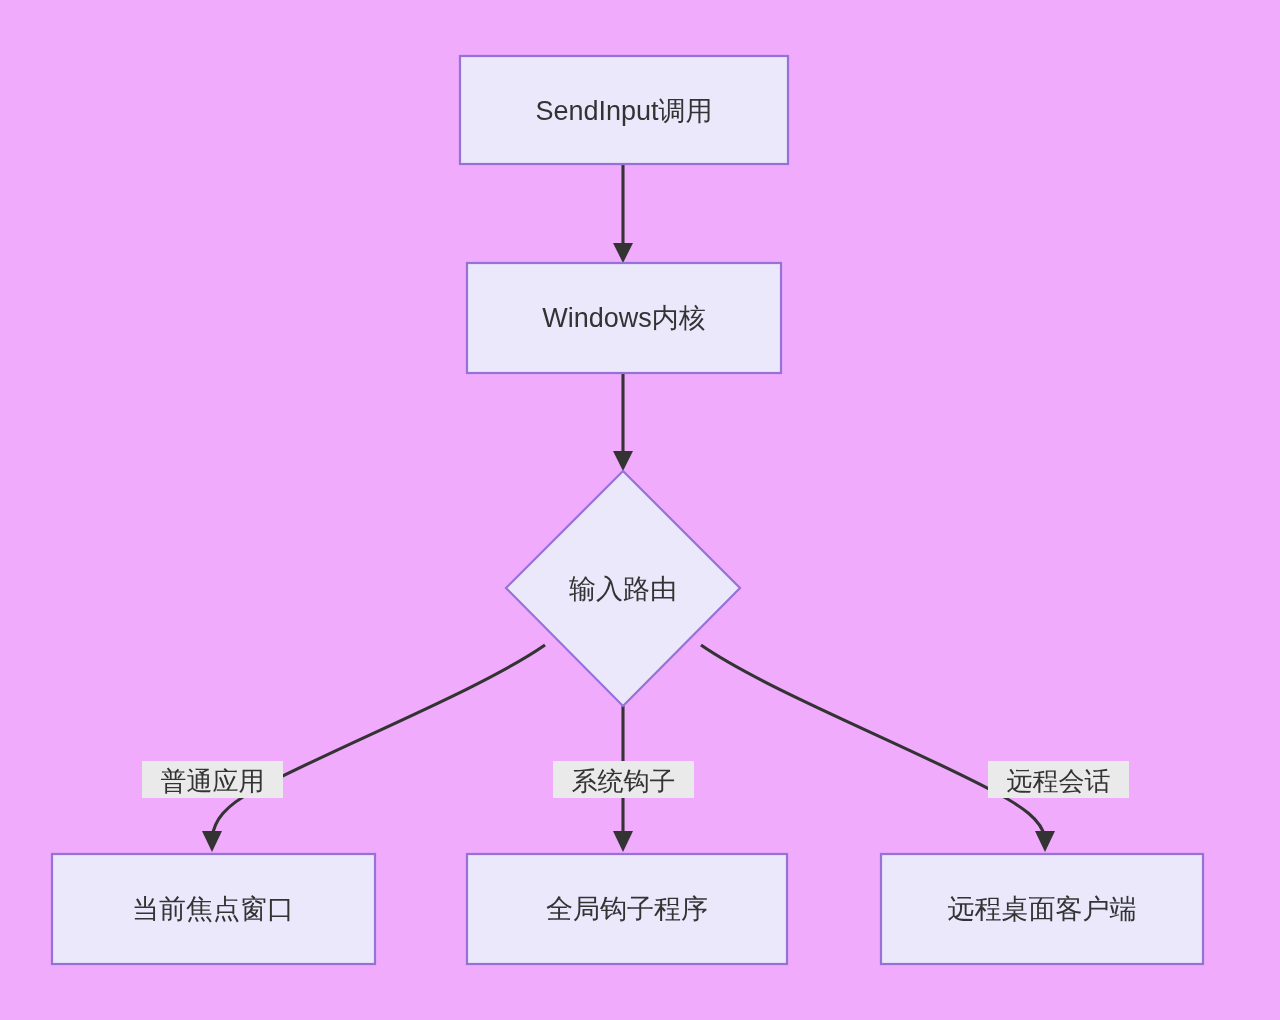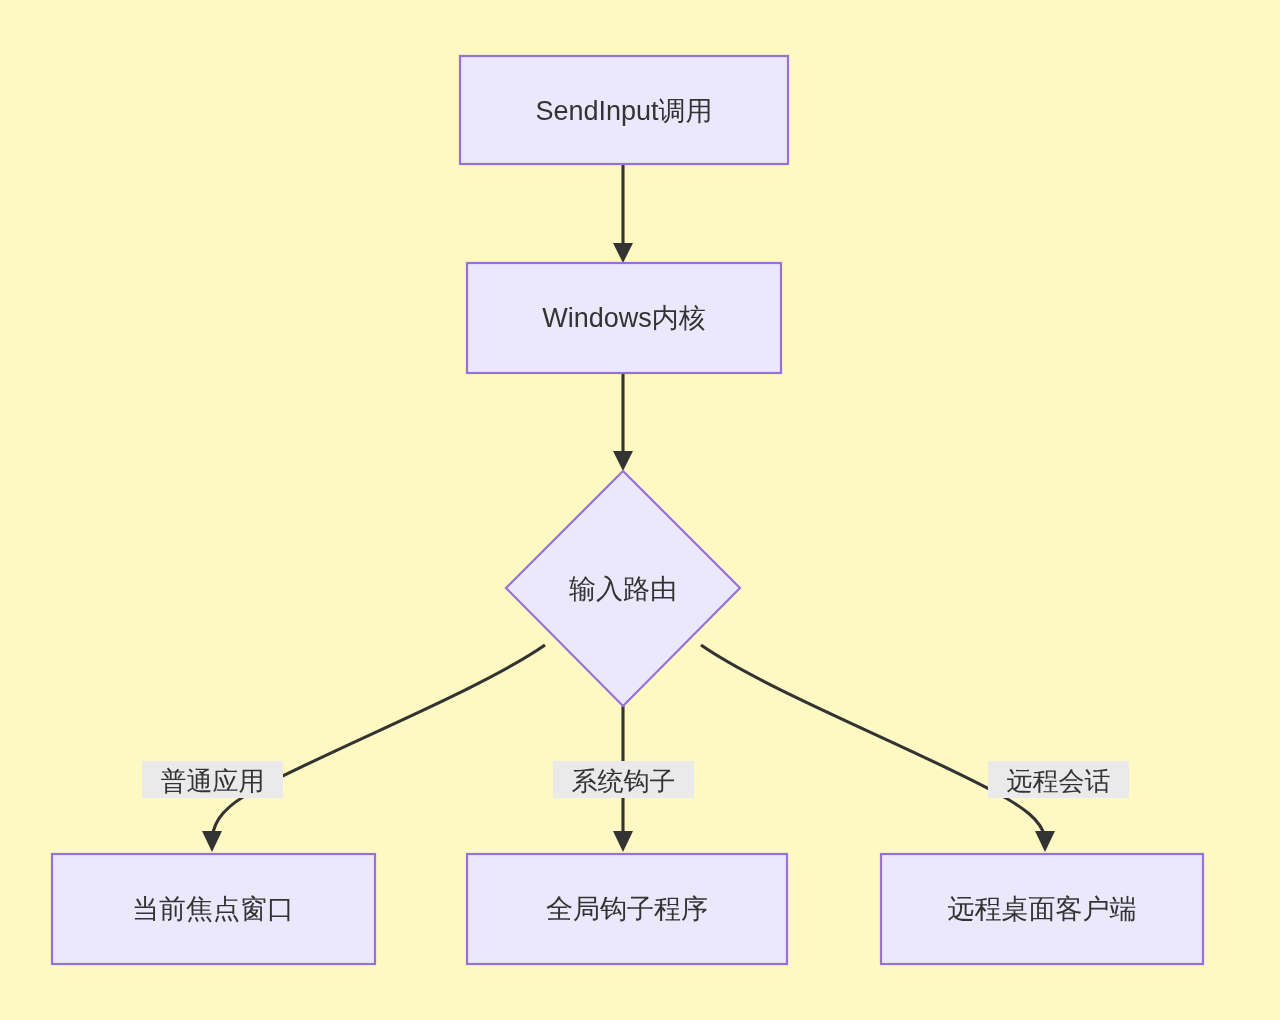--- a/index.html
+++ b/index.html
@@ -10,21 +10,21 @@
   body {
     width: 1280px;
     height: 1020px;
     font-family: "Liberation Sans", "DejaVu Sans", sans-serif;
     overflow: hidden;
   }
   #flowchart-root {
     position: relative;
     width: 1280px;
     height: 1020px;
-    background: #fef9c3;
+    background: #f0abfc;
   }
   svg.diagram {
     display: block;
     width: 1280px;
     height: 1020px;
   }
   .node-shape {
     fill: #ebe8fc;
     stroke: #9671d8;
     stroke-width: 2.2;

